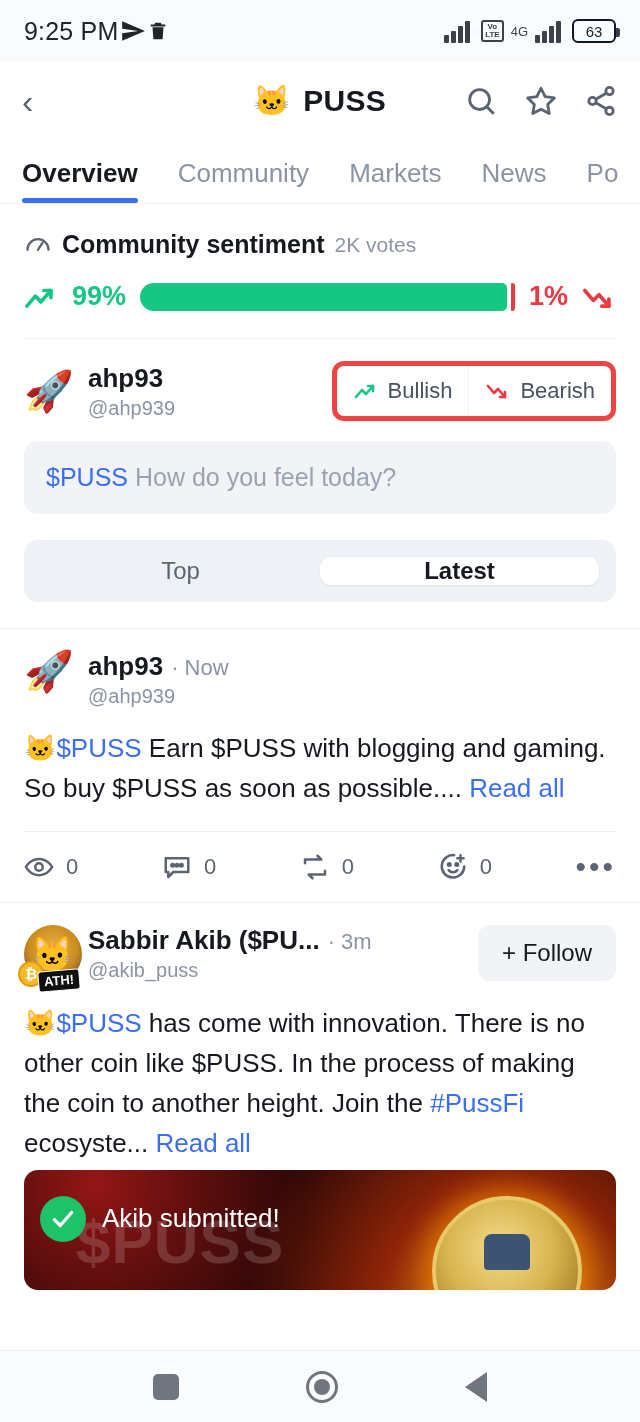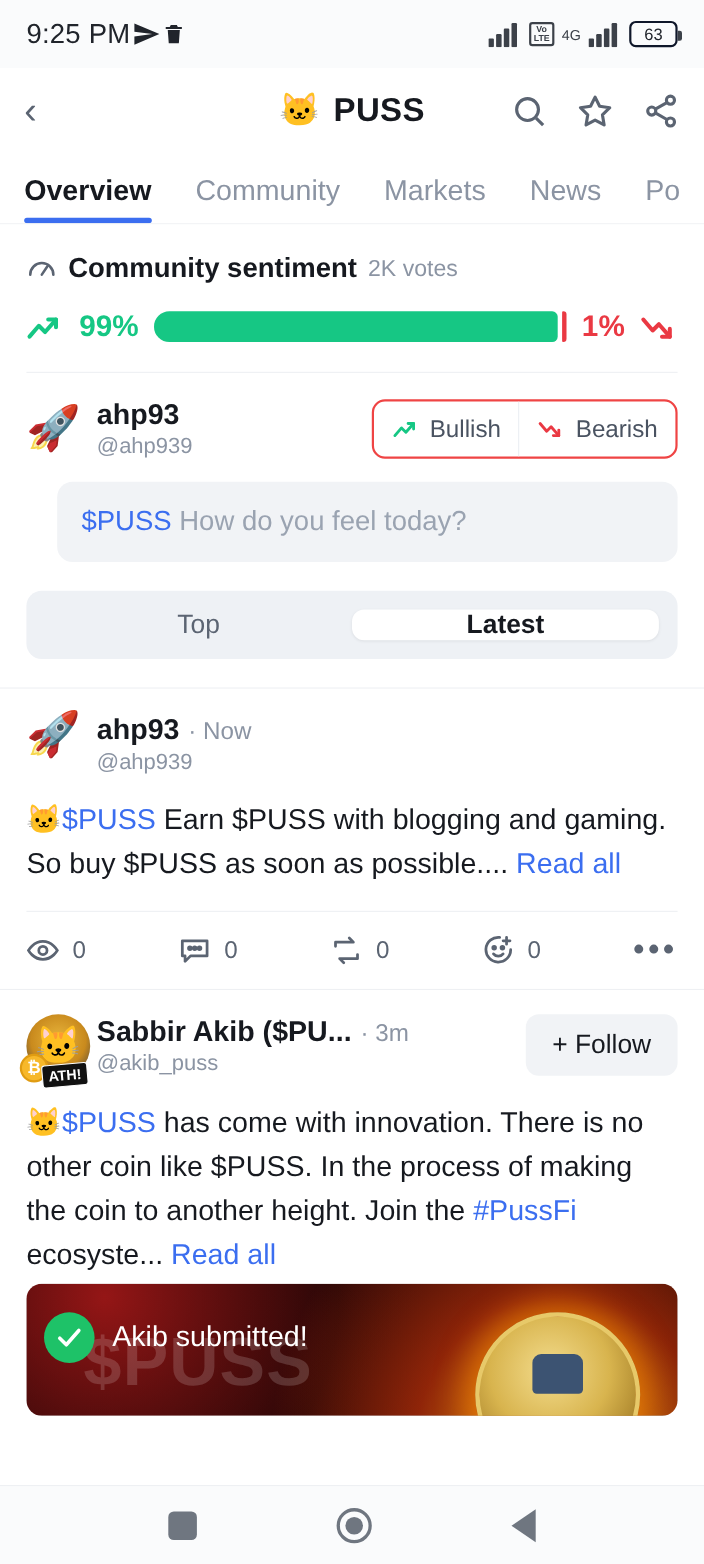--- a/index.html
+++ b/index.html
@@ -90,31 +90,31 @@
   .divider { height: 1px; background: #eef0f3; margin: 26px 24px 0 24px; }
 
   
   .composer { padding: 22px 24px 0 24px; }
   .comp-row { display: flex; align-items: center; }
   .avatar-emoji { font-size: 40px; width: 64px; line-height: 1; }
   .uname { font-size: 26px; font-weight: bold; color: #16191f; }
   .uhandle { font-size: 20px; color: #8b94a3; margin-top: 3px; }
   .sentiment-pills {
     margin-left: auto; display: flex; align-items: stretch;
-    border: 2px solid #ef4444; border-radius: 12px; overflow: hidden;
+    border: 5px solid #ef4444; border-radius: 12px; overflow: hidden;
   }
   .pill {
     display: flex; align-items: center; gap: 9px;
     padding: 12px 16px; font-size: 22px; color: #4a5361; cursor: pointer;
   }
   .pill + .pill { border-left: 1px solid #eceff3; }
   .pill svg { width: 26px; height: 22px; }
   .comp-input {
     margin-top: 20px; background: #f1f3f6; border-radius: 14px;
-    padding: 22px 22px; font-size: 25px; cursor: text; margin-left: 28px;
+    padding: 22px 22px; font-size: 25px; cursor: text;
   }
   .ticker-link { color: #3b6ef0; }
   .ph { color: #9aa3b1; }
 
   
   .segmented {
     margin: 26px 24px 0 24px; background: #eef1f5; border-radius: 14px;
     display: flex; padding: 17px; height: 62px;
   }
   .seg {

